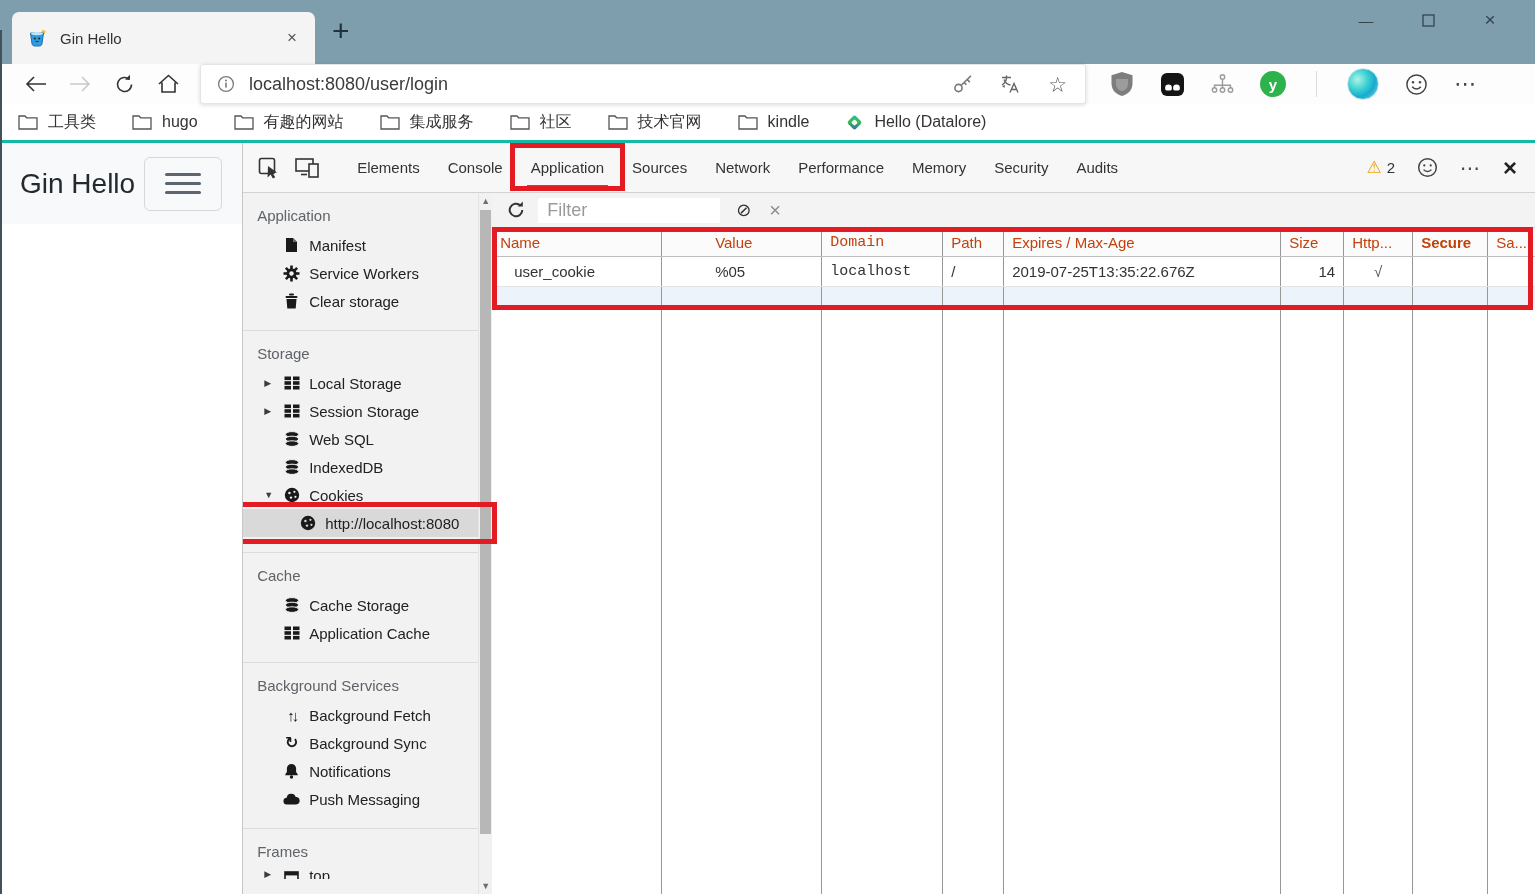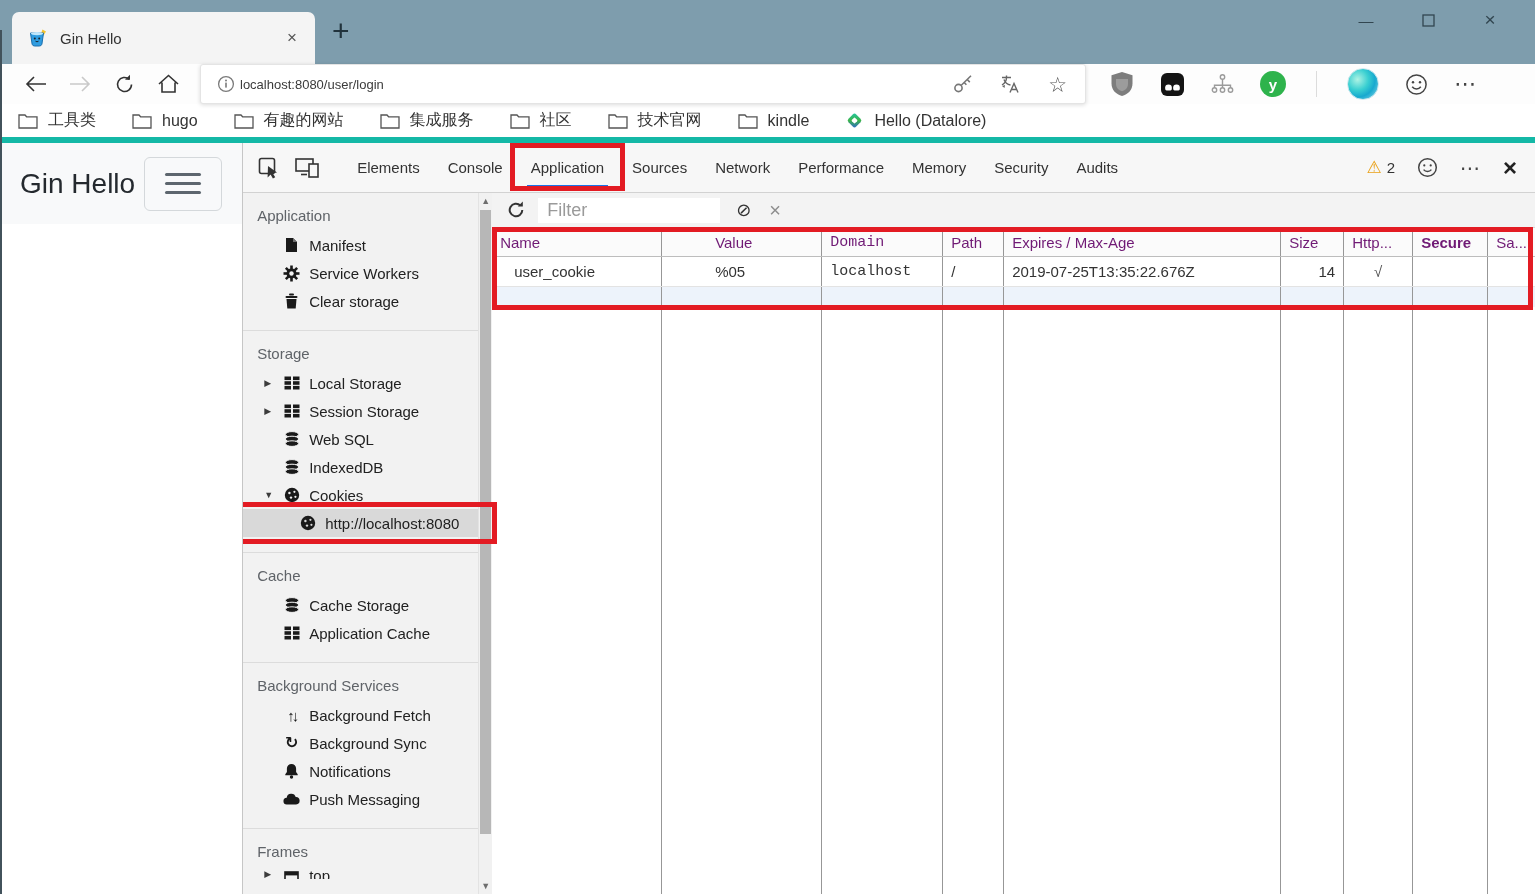--- a/index.html
+++ b/index.html
@@ -18,34 +18,34 @@
   .win-controls { position:absolute; right:14px; top:4px; display:flex; }
   .win-btn { width:62px; height:32px; display:flex; align-items:center; justify-content:center;
     color:#324650; font-size:15px; }
 
   
   .nav-toolbar { height:40px; background:#fdfdfd; display:flex; align-items:center; padding-left:14px; }
   .nav-btn { width:44px; display:flex; justify-content:center; align-items:center; }
   .url-field { width:886px; height:40px; margin-left:10px; background:#fff; border:1px solid #e4e4e4;
     border-radius:3px; box-shadow:0 1px 4px rgba(0,0,0,.14); display:flex; align-items:center;
     padding:0 18px 0 16px; position:relative; z-index:5; }
-  .url-text { margin-left:5px; font-size:13px; color:#3b3b3b; flex:1; white-space:nowrap; overflow:hidden; }
+  .url-text { margin-left:14px; font-size:18px; color:#3b3b3b; flex:1; white-space:nowrap; overflow:hidden; }
   .field-icons { display:flex; align-items:center; gap:26px; }
   .star-glyph { font-size:21px; color:#555; line-height:1; }
   .ext-icons { display:flex; align-items:center; gap:26px; margin-left:24px; }
   .vdivider { width:1px; height:26px; background:#dcdcdc; margin:0 4px; }
   .avatar { width:32px; height:32px; border-radius:50%;
     background:radial-gradient(circle at 32% 35%, #aef3e4 0%, #39cfd1 38%, #17a9cf 62%, #9adfee 100%);
     border:1px solid #cfe9ee; }
   .smiley-glyph { color:#444; }
   .dots-glyph { font-size:22px; color:#444; letter-spacing:1px; }
 
   
   .bookmarks-bar { height:39px; background:#fff; display:flex; align-items:center; padding-left:18px; gap:36px;
-    border-bottom:6px solid #14b8a6; }
+    border-bottom:3px solid #14b8a6; }
   .bm-item { display:flex; align-items:center; gap:10px; font-size:16px; color:#333; white-space:nowrap; }
 
   
   .content { height:751px; display:flex; }
   .page { width:262px; background:#fff; }
   .page-navbar { height:81px; background:#f8f9fa; display:flex; align-items:center; justify-content:space-between;
     padding:0 20px; }
   .brand { font-size:28px; color:#24292e; }
   .hamburger { width:78px; height:54px; border:1px solid #d4d8db; border-radius:6px; background:#f8f9fa;
     display:flex; flex-direction:column; justify-content:center; align-items:center; gap:6px; }
@@ -100,21 +100,21 @@
   .tb-glyph { color:#333; }
   .block-glyph { margin-left:16px; font-size:18px; }
   .x-glyph { margin-left:18px; font-size:20px; color:#8d8d8d; }
 
   .cookie-grid { flex:1; display:flex; flex-direction:column; position:relative; min-height:0; }
   .cg-row { display:flex; flex:none; }
   .cell { flex:none; border-right:1px solid #979797; padding:0 8px; display:flex; align-items:center;
     font-size:15px; overflow:hidden; white-space:nowrap; }
   .c0{width:170px;} .c1{width:115px;margin-left:45px;} .c2{width:121px;font-family:Liberation Mono, monospace;} .c3{width:61px;} .c4{width:277px;}
   .c5{width:63px;} .c6{width:69px;} .c7{width:75px;font-weight:bold;} .c8{flex:1; border-right:none;}
-  .header-row { height:29px; background:#fbfbfb; border-bottom:1px solid #bdbdbd; color:#701a75; }
+  .header-row { height:29px; background:#fbfbfb; border-bottom:1px solid #bdbdbd; color:#c2410c; }
   .data-row { height:30px; border-bottom:1px solid #e3e3e3; }
   .data-row .c0 { padding-left:22px; }
   .data-row .c5 { justify-content:flex-end; }
   .data-row .c6 { justify-content:center; color:#555; }
   .stripe-row { height:20px; background:#edf3fb; }
   .filler-row { flex:1; }
   .red-frame.table-frame { left:0; right:2px; top:-1px; height:83px; }
 </style>
 </head>
 <body>

